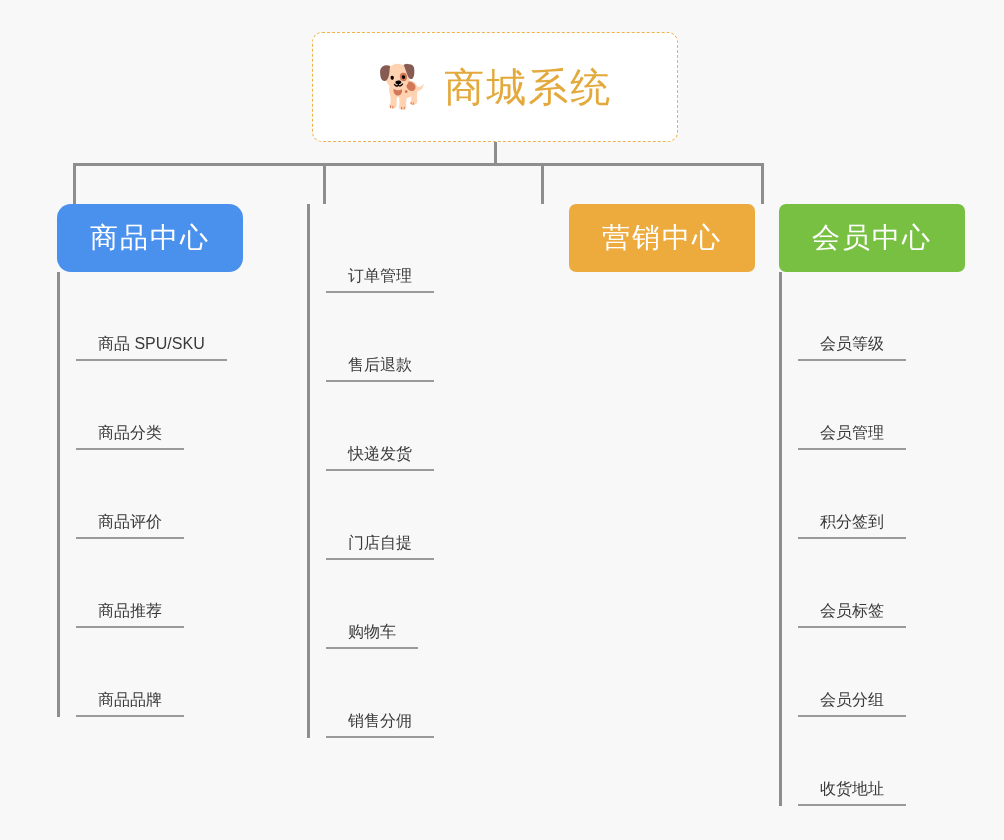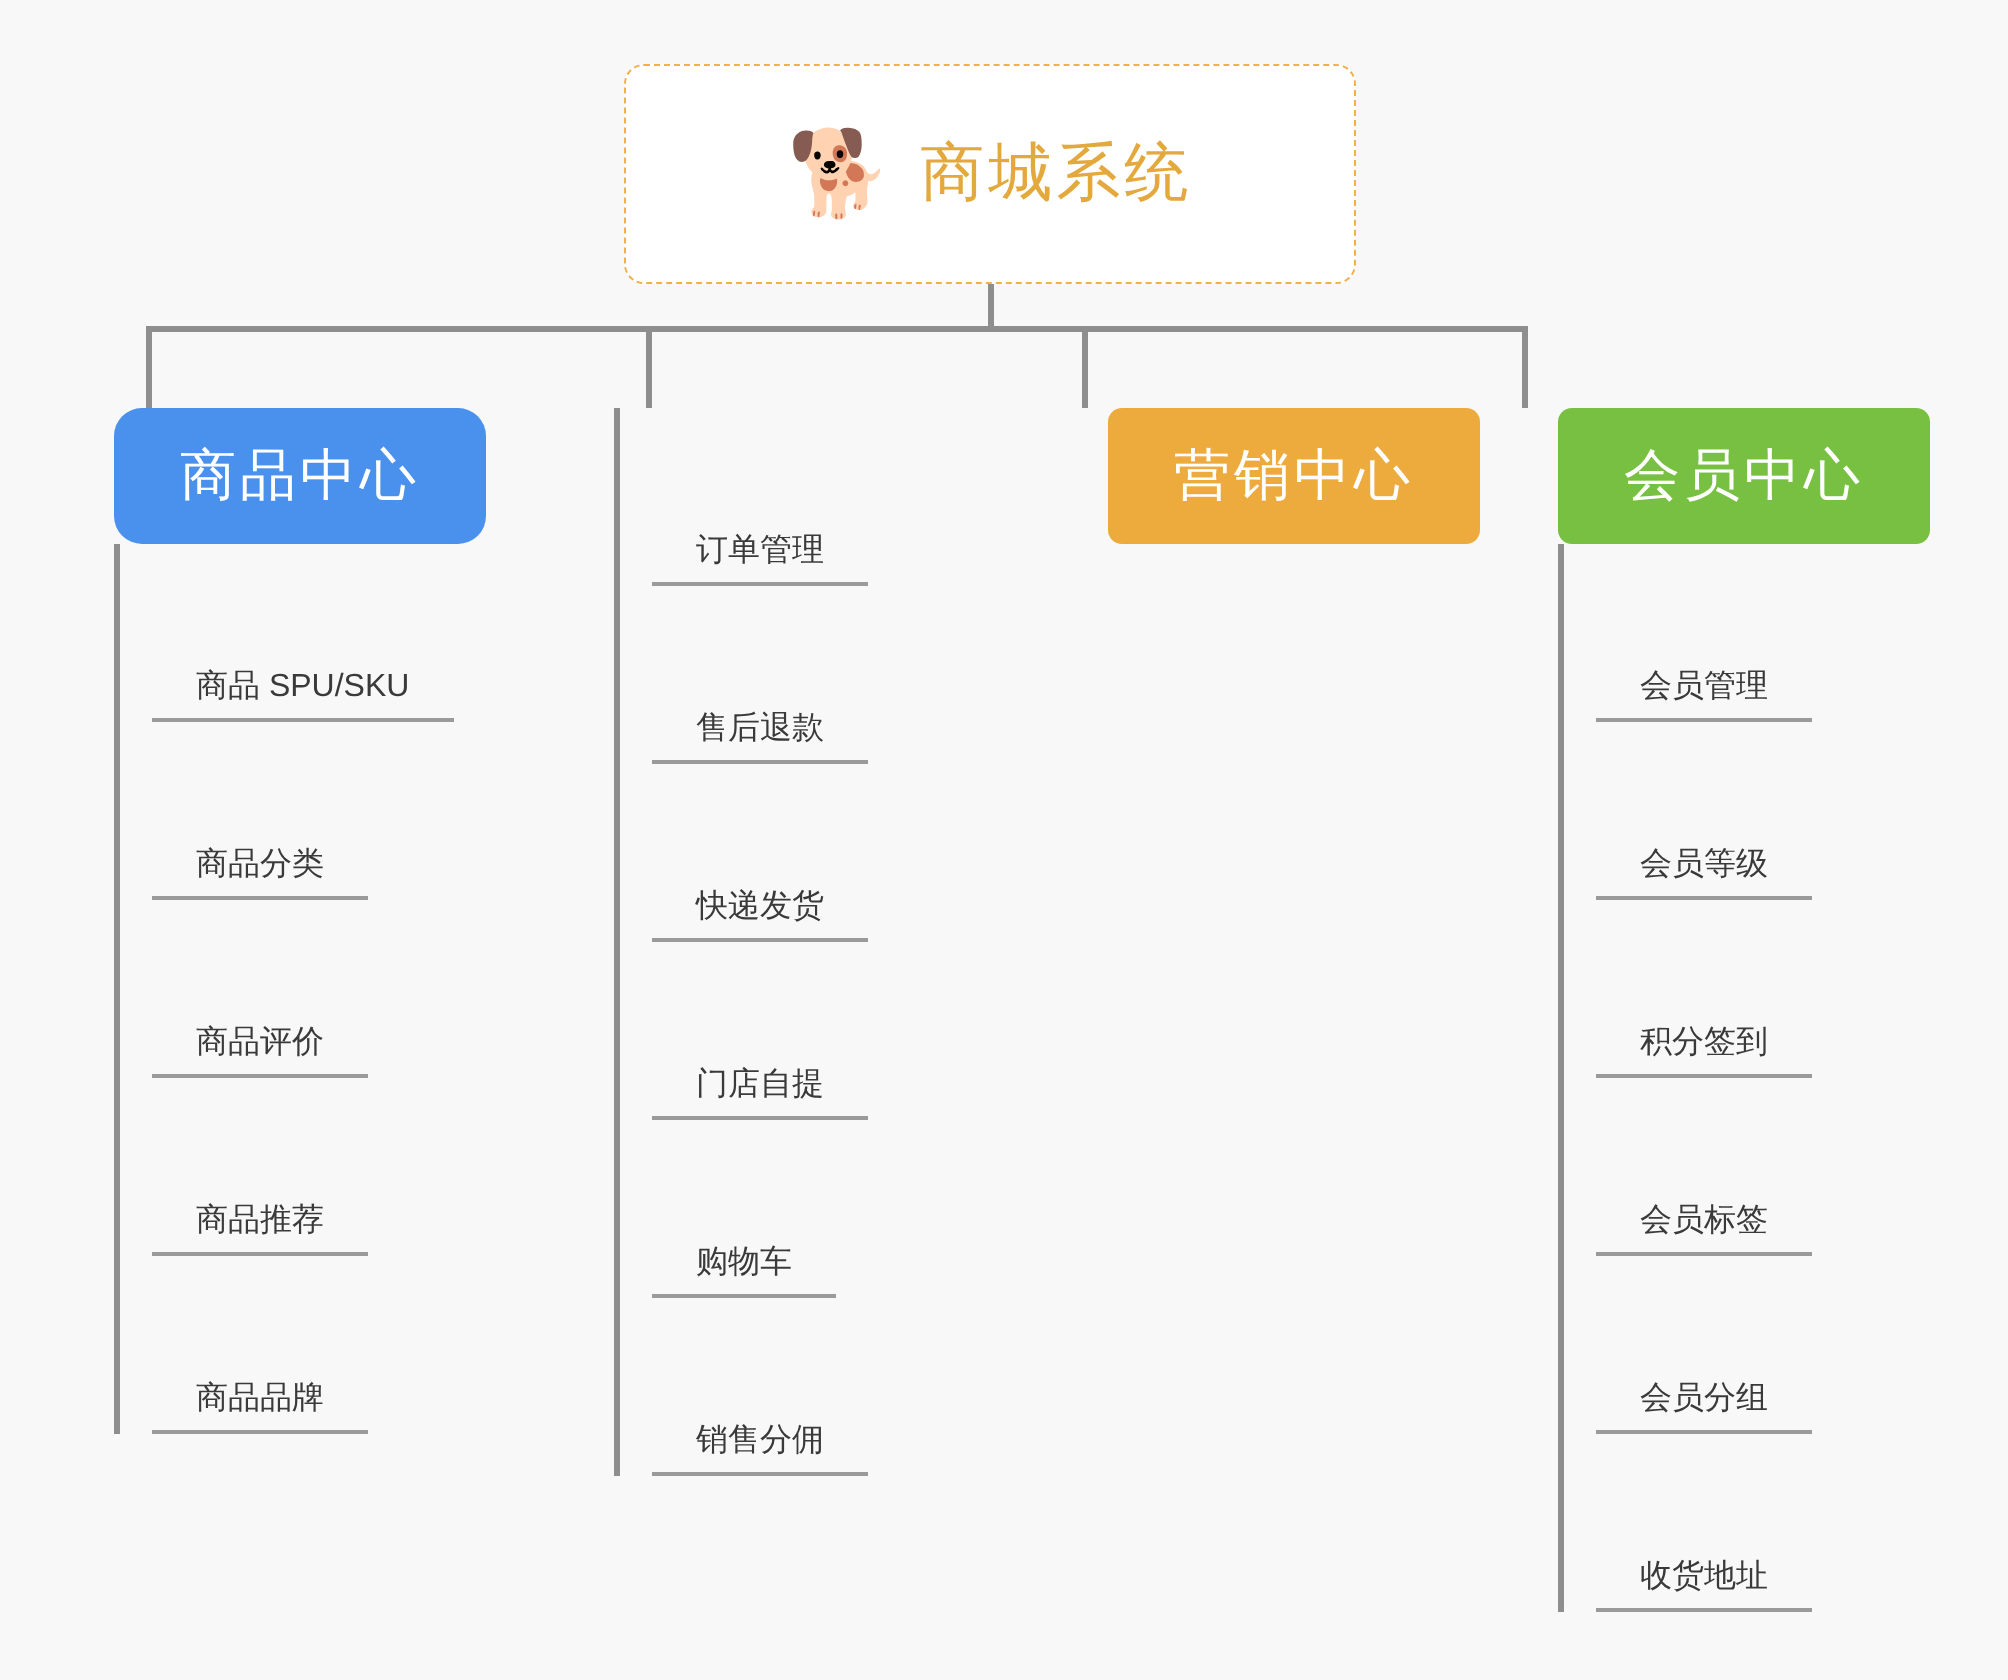--- a/index.html
+++ b/index.html
@@ -36,21 +36,21 @@
     align-items: center;
     justify-content: center;
     gap: 14px;
   }
   .root-emoji {
     font-size: 42px;
     line-height: 1;
     display: block;
   }
   .root-title {
-    font-size: 32px;
+    font-size: 40px;
     color: #e3a93c;
     letter-spacing: 2px;
     white-space: nowrap;
   }
 
   
   .conn {
     position: absolute;
     background: #8e8e8e;
   }
@@ -153,31 +153,31 @@
             <span class="leaf-inner">门店自提</span>
           </div>
           <div class="leaf">
             <span class="leaf-inner">购物车</span>
           </div>
           <div class="leaf">
             <span class="leaf-inner">销售分佣</span>
           </div>
         </div>
       </div>
-      <div class="branch" style="left: 525px; width: 186px; padding-left: 29px;">
+      <div class="branch" style="left: 540px; width: 186px; padding-left: 29px;">
         <div class="branch-head" style="background: rgb(237, 171, 62);">营销中心</div>
       </div>
       <div class="branch" style="left: 779px; width: 186px;">
         <div class="branch-head" style="background: rgb(120, 192, 66);">会员中心</div>
         <div class="leaf-list">
           <div class="leaf">
-            <span class="leaf-inner">会员管理</span>
+            <span class="leaf-inner">会员等级</span>
           </div>
           <div class="leaf">
-            <span class="leaf-inner">会员等级</span>
+            <span class="leaf-inner">会员管理</span>
           </div>
           <div class="leaf">
             <span class="leaf-inner">积分签到</span>
           </div>
           <div class="leaf">
             <span class="leaf-inner">会员标签</span>
           </div>
           <div class="leaf">
             <span class="leaf-inner">会员分组</span>
           </div>

